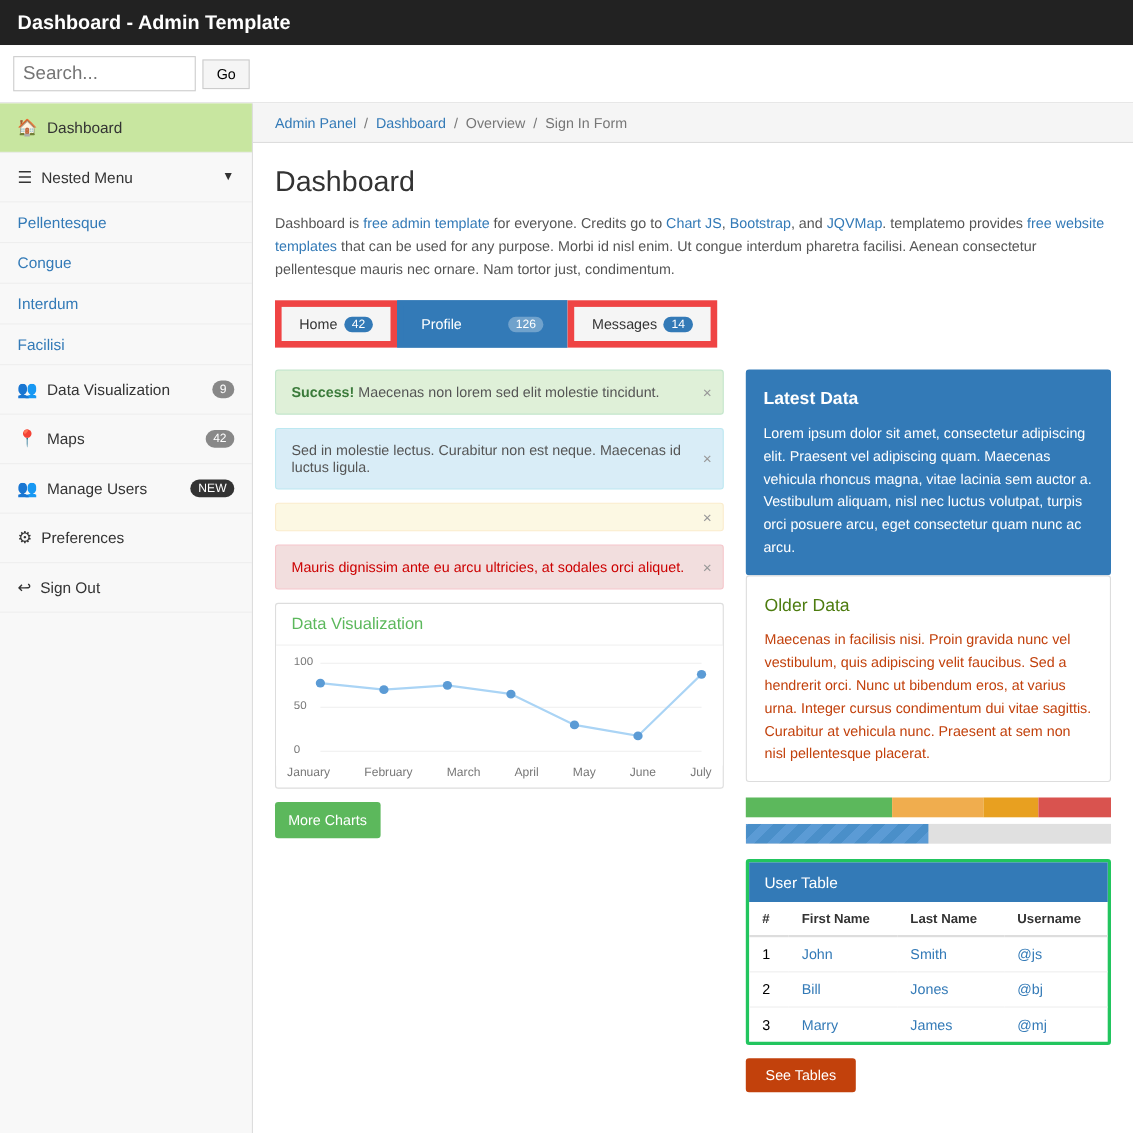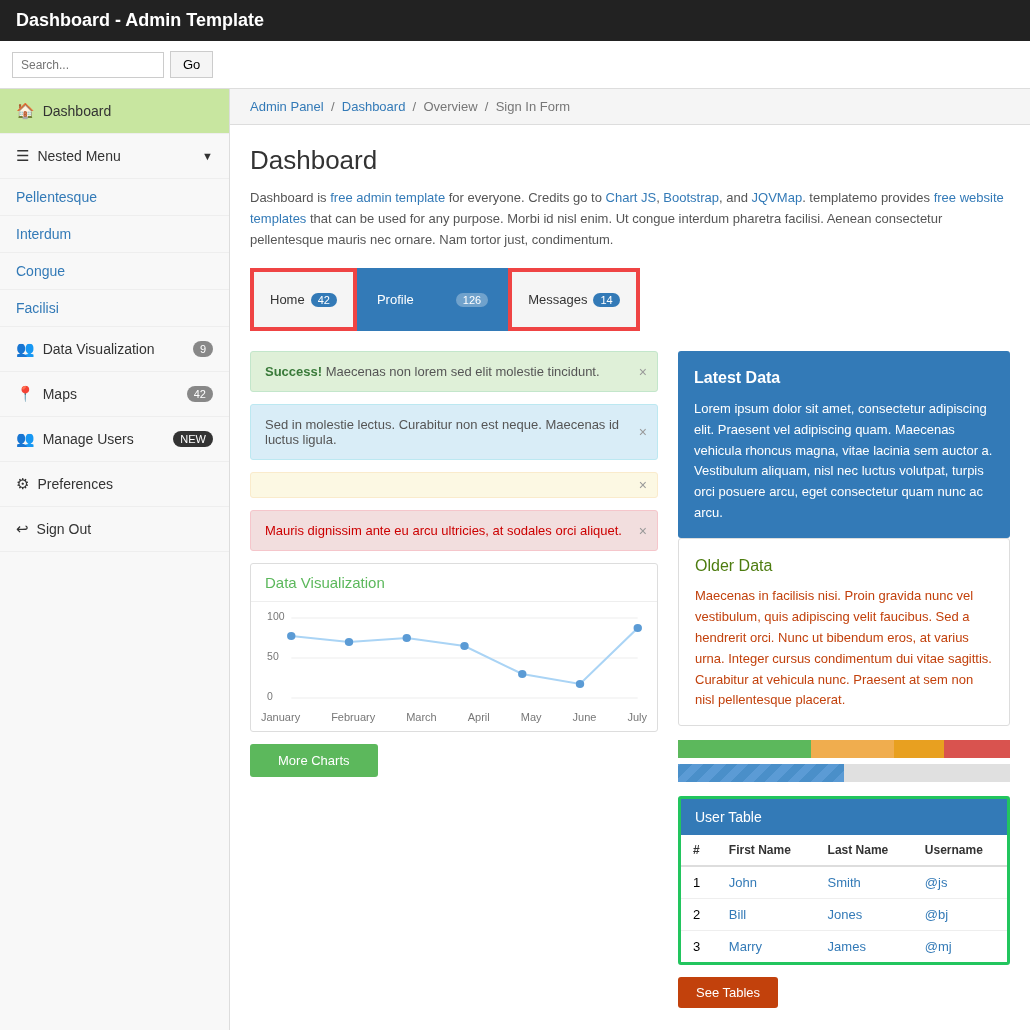--- a/index.html
+++ b/index.html
@@ -19,22 +19,22 @@
       background: #fff;
       border-bottom: 1px solid #ddd;
       padding: 10px 12px;
       display: flex;
       align-items: center;
       gap: 6px;
     }
     #searchbar input {
       border: 1px solid #ccc;
       padding: 5px 8px;
-      font-size: 12px;
-      width: 152px;
+      font-size: 17px;
+      width: 166px;
       outline: none;
     }
     #searchbar button {
       background: #f5f5f5;
       border: 1px solid #ccc;
       padding: 5px 12px;
       cursor: pointer;
       font-size: 13px;
     }
 
@@ -127,23 +127,23 @@
     }
     #intro-text a { color: #337ab7; text-decoration: none; }
 
     
     #tabs {
       display: flex;
       margin-bottom: 20px;
       border: none;
     }
     .tab {
-      padding: 20px 16px;
+      padding: 8px 16px;
       background: #f5f5f5;
-      border: 4px solid #ef4444;
+      border: 6px solid #ef4444;
       cursor: pointer;
       font-size: 13px;
       display: flex;
       align-items: center;
       gap: 6px;
       color: #333;
     }
     .tab.active {
       background: #337ab7;
       color: #fff;
@@ -211,21 +211,21 @@
       justify-content: space-between;
       padding: 0 10px 8px;
       font-size: 11px;
       color: #777;
     }
     #more-charts-btn {
       display: inline-block;
       background: #5cb85c;
       color: #fff;
       border: none;
-      padding: 9px 28px;
+      padding: 9px 12px;
       margin: 12px 0;
       cursor: pointer;
       font-size: 13px;
       border-radius: 3px;
     }
 
     
     .right-card {
       margin-bottom: 14px;
     }
@@ -354,24 +354,24 @@
     </div>
     <div class="sidebar-item">
       <span class="sidebar-icon">☰</span>
       <span>Nested Menu</span>
       <span class="chevron">▼</span>
     </div>
     <div class="sidebar-link">
       <span>Pellentesque</span>
     </div>
     <div class="sidebar-link">
+      <span>Congue</span>
+    </div>
+    <div class="sidebar-link">
       <span>Interdum</span>
-    </div>
-    <div class="sidebar-link">
-      <span>Congue</span>
     </div>
     <div class="sidebar-link">
       <span>Facilisi</span>
     </div>
     <div class="sidebar-item">
       <span class="sidebar-icon">👥</span>
       <span>Data Visualization</span>
       <span class="badge">9</span>
     </div>
     <div class="sidebar-item">

